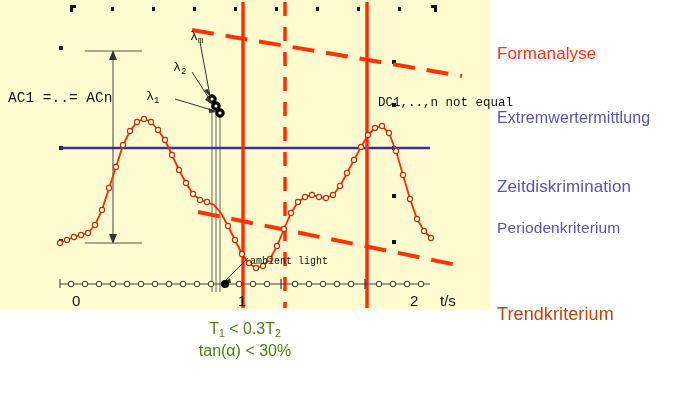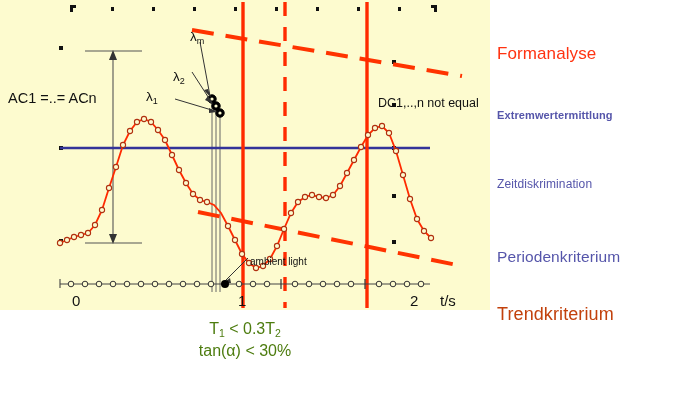--- a/index.html
+++ b/index.html
@@ -12,28 +12,28 @@
   
   #legend{position:absolute;left:497px;top:0;width:200px;height:310px;margin-top:32px;}
   .legend-item{position:absolute;left:0;font-size:15.5px;white-space:nowrap;letter-spacing:.1px;}
 
   
   #formulas{position:absolute;left:0;top:318px;width:490px;text-align:center;color:#4d7c0f;}
   .formula{font-size:16px;line-height:1.38;white-space:nowrap;}
   .formula sub{font-size:10.5px;vertical-align:-3px;}
 
   
-  .anno{position:absolute;color:#111;white-space:nowrap;}
+  .anno{position:absolute;color:#111;white-space:nowrap;font-family:Liberation Mono, monospace;}
   #ac-label{left:8px;top:90px;font-size:14.5px;}
   #dc-label{left:378px;top:96px;font-size:12.5px;}
   #ambient-label{left:250px;top:256px;font-size:10px;}
   .lam{font-size:13.5px;}
   .lam sub{font-size:9px;vertical-align:-2.5px;}
   #lam-m{left:190px;top:29px;}
-  #lam-2{left:173px;top:69px;}
+  #lam-2{left:173px;top:60px;}
   #lam-1{left:146px;top:89px;}
 
   
   .xtick-label{position:absolute;font-size:15px;color:#111;}
   #xl-0{left:72px;top:292px;}
   #xl-1{left:238px;top:292px;}
   #xl-2{left:410px;top:292px;}
   #xl-u{left:440px;top:292px;}
 
   svg{position:absolute;left:0;top:0;}
@@ -235,23 +235,23 @@
     </div>
 
     <div class="xtick-label" id="xl-0">0</div>
     <div class="xtick-label" id="xl-1">1</div>
     <div class="xtick-label" id="xl-2">2</div>
     <div class="xtick-label" id="xl-u">t/s</div>
   </div>
 
   <div id="legend">
     <div class="legend-item" style="top: 12px; color: rgb(255, 51, 17); font-size: 17px;">Formanalyse</div>
-    <div class="legend-item" style="top: 77px; color: rgb(85, 85, 170); font-size: 11px; font-weight: bold;">Extremwertermittlung</div>
-    <div class="legend-item" style="top: 145px; color: rgb(85, 85, 170); font-size: 12px;">Zeitdiskrimination</div>
-    <div class="legend-item" style="top: 216px; color: rgb(85, 85, 170); font-size: 15.5px;">Periodenkriterium</div>
+    <div class="legend-item" style="top: 77px; color: rgb(85, 85, 170); font-size: 16px;">Extremwertermittlung</div>
+    <div class="legend-item" style="top: 145px; color: rgb(85, 85, 170); font-size: 17px;">Zeitdiskrimination</div>
+    <div class="legend-item" style="top: 187px; color: rgb(85, 85, 170); font-size: 15.5px;">Periodenkriterium</div>
     <div class="legend-item" style="top: 272px; color: #c2410c; font-size: 18px;">Trendkriterium</div>
   </div>
 
   <div id="formulas">
     <div class="formula">
       <span>T</span><sub>1</sub><span> &lt; 0.3T</span><sub>2</sub>
     </div>
     <div class="formula">tan(α) &lt; 30%</div>
   </div>
 

